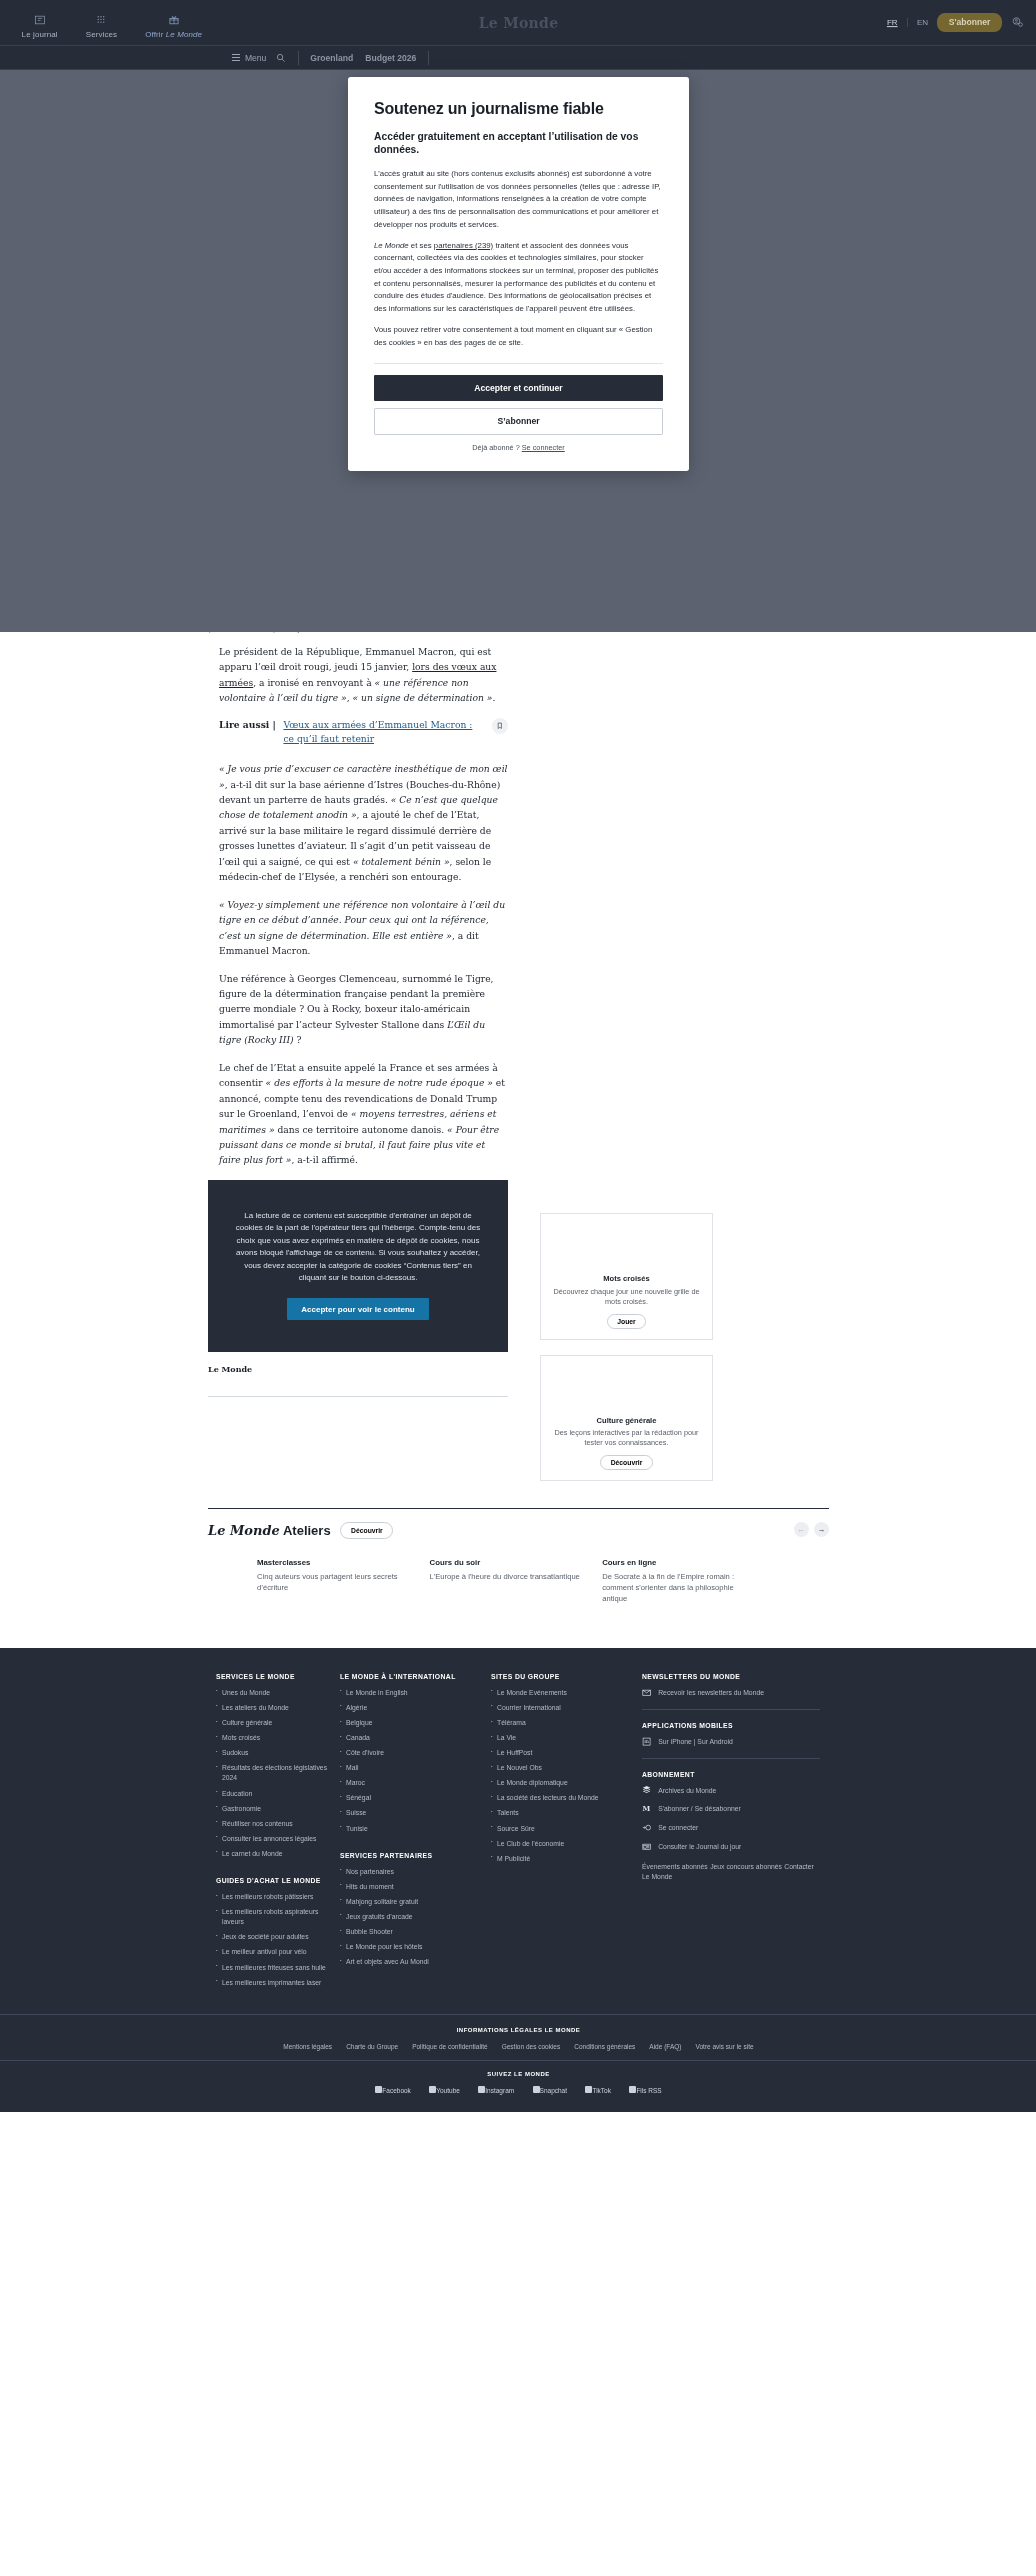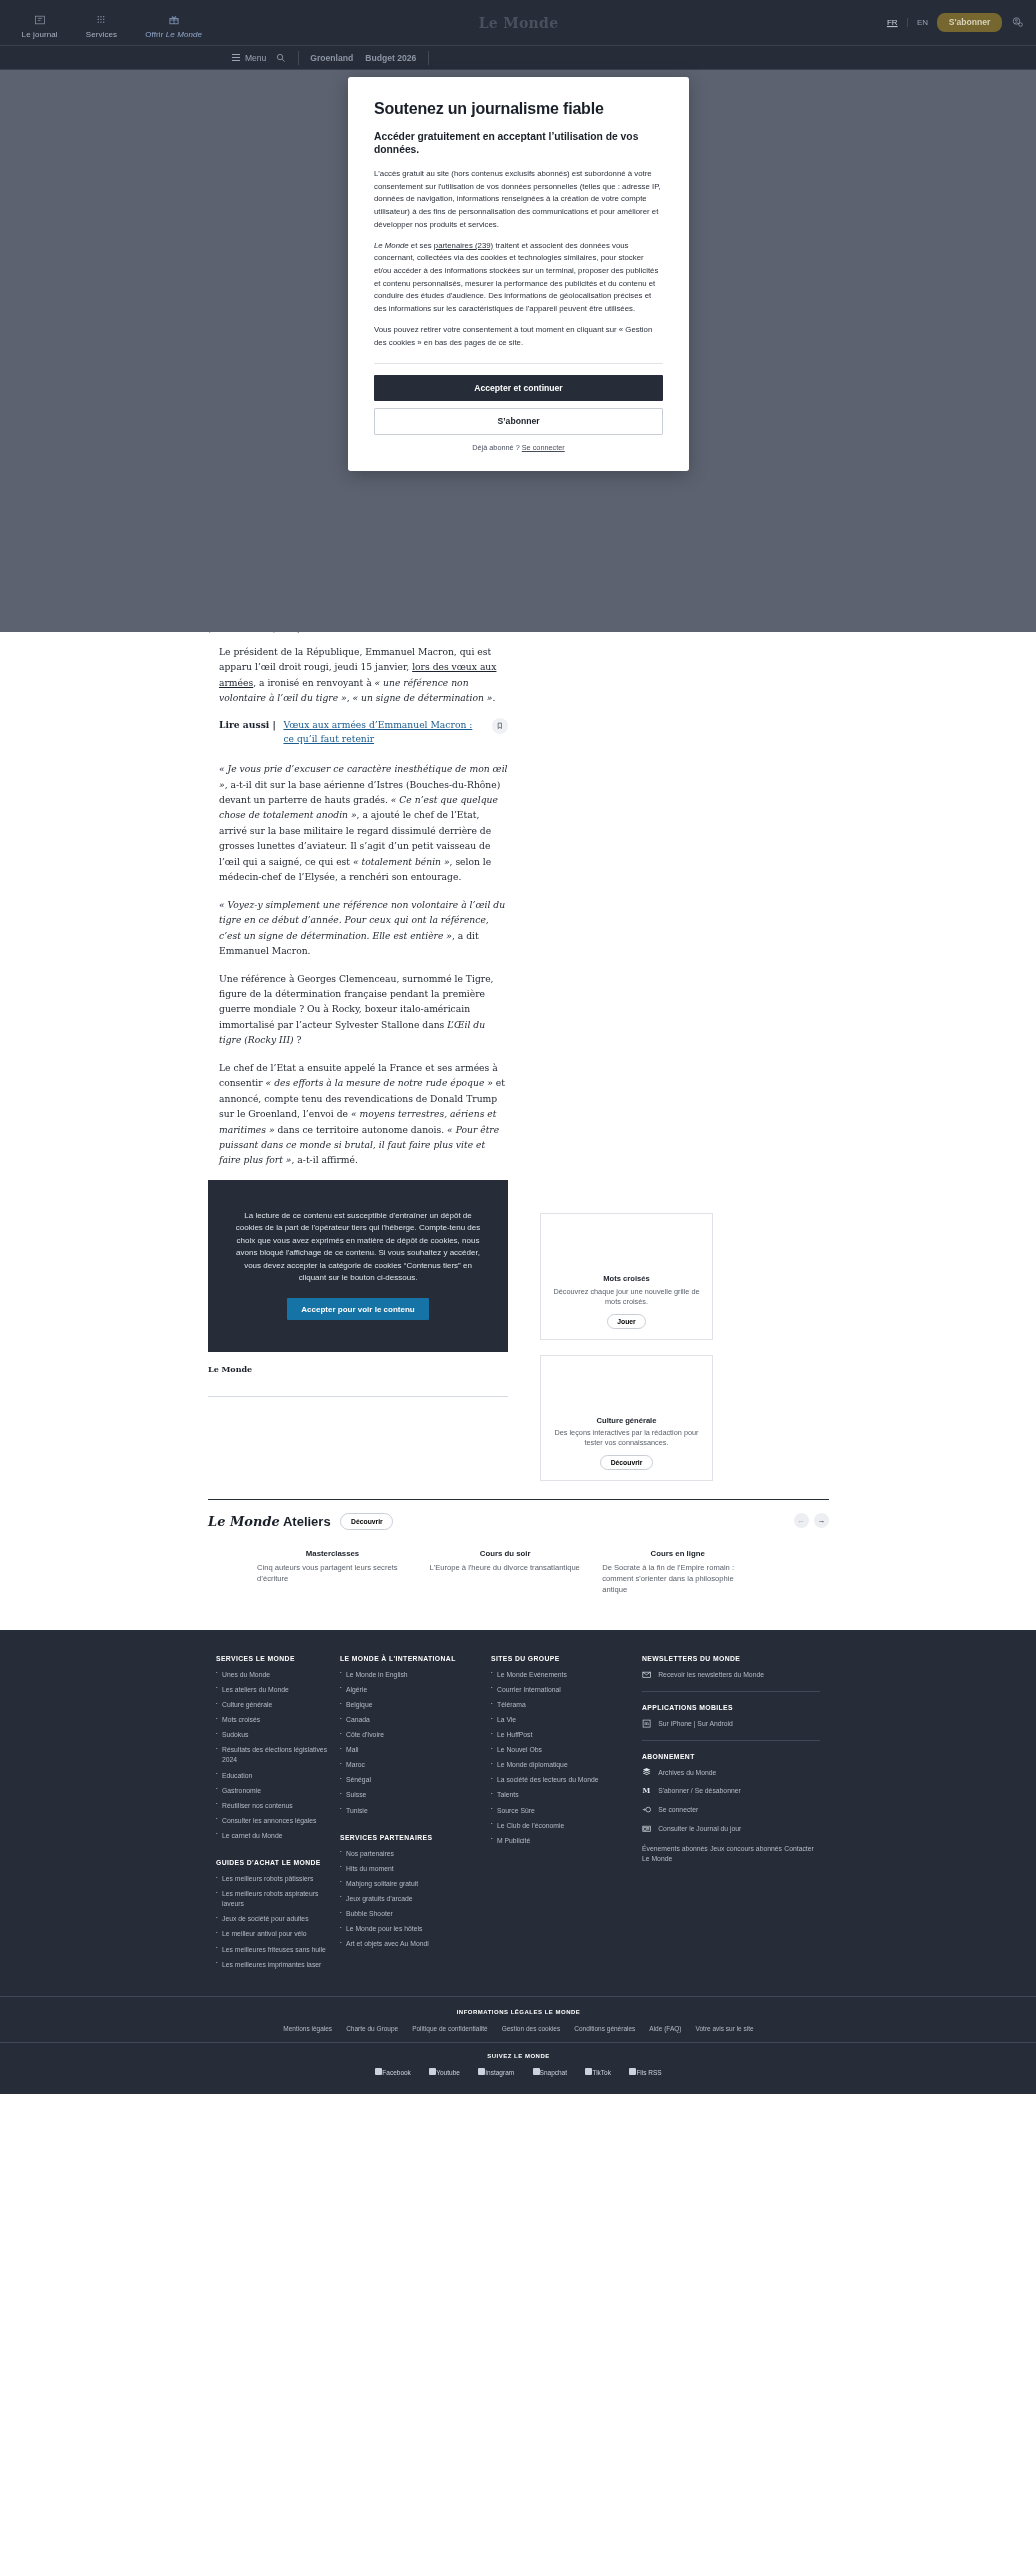--- a/index.html
+++ b/index.html
@@ -230,39 +230,39 @@
   }
   .game-card .thumb { height:57px; }
   .game-card h4 { font-size:7.6px; margin:3.2px 0 3.2px; font-weight:bold; }
   .game-card p { font-size:7.3px; line-height:1.4; color:#5a616c; margin:0 0 6.5px; }
   .game-card .btn {
     border:0.5px solid #c9ced6; background:#fff; border-radius:10.8px;
     font-size:6.8px; font-weight:bold; padding:3.2px 9.7px; cursor:pointer;
   }
 
   
-  .ateliers { width:621px; margin:3px auto; padding:0 0 32px; }
+  .ateliers { width:621px; margin:12px auto; padding:0 0 32px; }
   .ateliers .bar { border-top:1.6px solid #262c38; padding-top:13px; }
   .at-head { display:flex; align-items:center; gap:9.7px; position:relative; }
   .at-title { font-size:13px; font-weight:bold; }
   .at-title i { font-family:"DejaVu Serif", serif; font-style:italic; }
   .at-disc {
     border:0.5px solid #c9ced6; background:#fff; border-radius:10.8px;
     font-size:6.8px; font-weight:bold; padding:3.8px 9.7px; cursor:pointer;
   }
   .at-arrows { position:absolute; right:0; top:0; display:flex; gap:5.4px; }
   .at-arrows div {
     width:15px; height:15px; border-radius:50%; background:#eceef1;
     display:flex; align-items:center; justify-content:center; font-size:7.6px;
     color:#3b4250; cursor:pointer;
   }
   .at-arrows div.dis { color:#b4bac3; }
   .at-grid { display:flex; gap:21.6px; margin-top:19.4px; padding-left:49px; }
   .at-card { width:151px; }
-  .at-card .t { font-size:7.8px; font-weight:bold; margin-bottom:4.3px;text-align:center; }
+  .at-card .t { font-size:7.8px; font-weight:bold; margin-bottom:4.3px; }
   .at-card .d { font-size:7.6px; line-height:1.45; color:#5a616c; }
 
   
   footer { background:#262c38; color:#c3c9d2; padding:25px 0 0; }
   .f-wrap { width:605px; margin:0 auto; display:flex; gap:0; }
   .f-col { }
   .f-c1 { width:124px; }
   .f-c2 { width:151px; }
   .f-c3 { width:151px; }
   .f-c4 { width:178px; }

